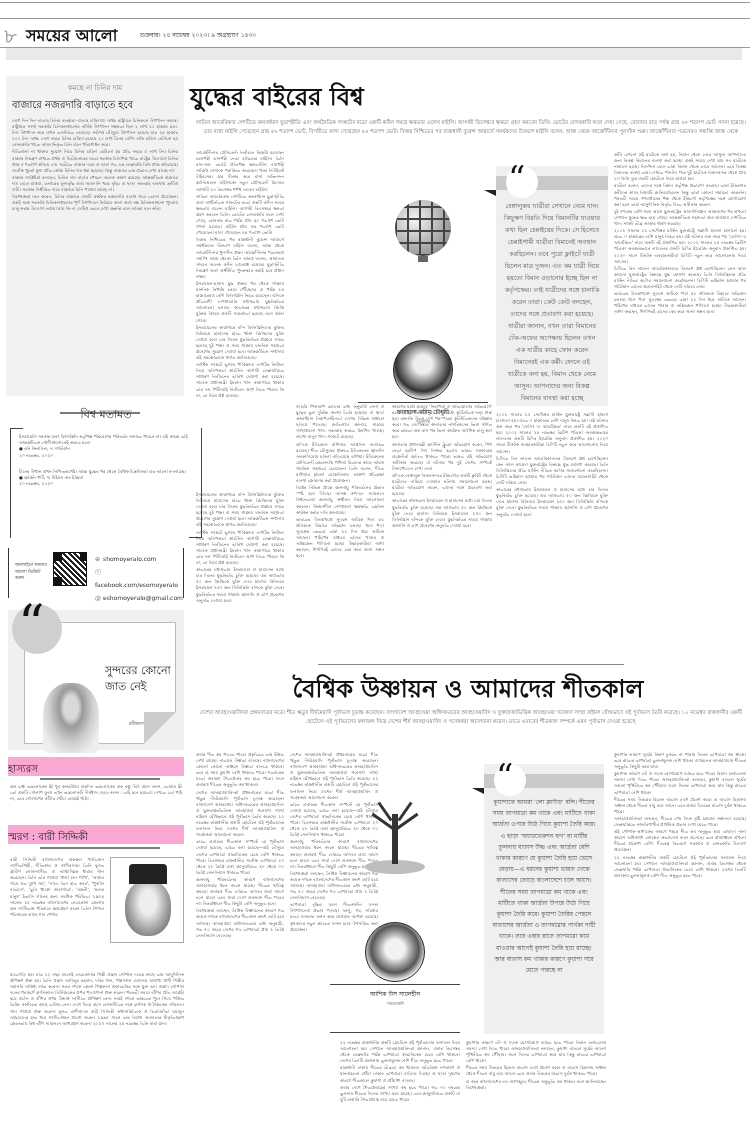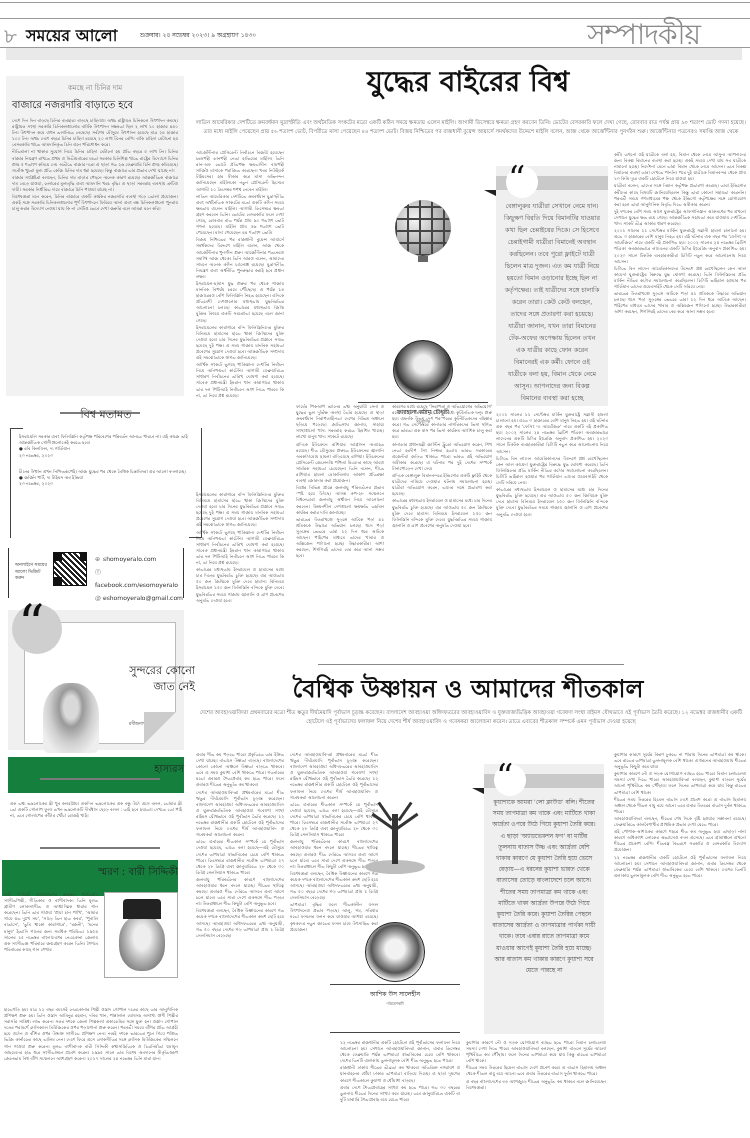--- a/index.html
+++ b/index.html
@@ -40,38 +40,38 @@
           repeating-linear-gradient(45deg, #222 0 2px, #fff 2px 4px),
           #fff; border: 1px solid #111; }
   .links { position: absolute; left: 86px; top: 4px; font-family: "DejaVu Sans", sans-serif; font-size: 6px; line-height: 13px; color: #333; }
   .links div span.ic { display: inline-block; width: 8px; color: #777; }
 
   .quote-card { position: absolute; left: 8px; top: 610px; width: 176px; height: 140px; background: #f0f0f0; }
   .quote-paper { position: absolute; left: 16px; top: 12px; width: 152px; height: 122px; background: #fff; border: 1px solid #bbb; }
   .quote-fold { position: absolute; right: -1px; bottom: -1px; width: 0; height: 0; border-left: 16px solid #ccc; border-top: 16px solid #ccc; border-right: 16px solid #f0f0f0; border-bottom: 16px solid #f0f0f0; transform: rotate(0deg); }
   .quote-mark { position: absolute; left: 4px; top: -6px; width: 50px; height: 50px; border-radius: 50%; background: #cfcfcf; }
   .quote-mark span { position: absolute; left: 6px; top: -10px; font-size: 52px; color: #111; font-family: "DejaVu Serif", serif; }
-  .quote-text { position: absolute; left: 80px; top: 40px; width: 90px; text-align: right; font-family: "DejaVu Sans", sans-serif; font-size: 11px; line-height: 16px; color: #222; }
+  .quote-text { position: absolute; left: 80px; top: 40px; width: 90px; text-align: left; font-family: "DejaVu Sans", sans-serif; font-size: 11px; line-height: 16px; color: #222; }
   .quote-author { position: absolute; left: 104px; top: 98px; font-family: "DejaVu Sans", sans-serif; font-size: 4.5px; color: #444; }
   .portrait-tagore { position: absolute; left: 18px; top: 60px; width: 56px; height: 70px; border-radius: 45% 45% 10% 10%;
         background: radial-gradient(ellipse at 50% 35%, #d9d9d9 0 18%, #9a9a9a 30%, #cfcfcf 55%, #eeeeee 80%); }
 
   .humor { position: absolute; left: 8px; top: 757px; width: 176px; }
-  .box-heading { background: #15803d; height: 36px; text-align: right; font-family: "DejaVu Sans", sans-serif; font-size: 10px; line-height: 24px; color: #222; }
+  .box-heading { background: #f9a8d4; height: 19px; text-align: left; font-family: "DejaVu Sans", sans-serif; font-size: 10px; line-height: 24px; color: #222; }
   .humor .txt { margin-top: 8px; padding: 0 2px; }
 
-  .memorial { position: absolute; left: 2px; top: 825px; width: 176px; margin-top: 35px; }
+  .memorial { position: absolute; left: 8px; top: 825px; width: 176px; }
   .memorial .txt { position: absolute; top: 32px; left: 2px; width: 94px; }
   .memorial .txt2 { position: absolute; top: 147px; left: 2px; width: 174px; }
   .bari-photo { position: absolute; left: 102px; top: 32px; width: 74px; height: 86px; border: 1px solid #aaa; background: #fff; }
   .bari-photo .cap { position: absolute; left: 18px; top: 6px; width: 38px; height: 20px; background: #222; border-radius: 4px 4px 0 0; }
   .bari-photo .face { position: absolute; left: 14px; top: 22px; width: 46px; height: 56px; border-radius: 45%; background: radial-gradient(ellipse at 50% 40%, #eee 0 25%, #aaa 55%, #777 80%); }
 
   
-  .headline1 { position: absolute; left: 190px; top: 60px; width: 556px; text-align: center; font-family: "DejaVu Sans", sans-serif; font-size: 28px; color: #111; }
+  .headline1 { position: absolute; left: 190px; top: 78px; width: 556px; font-family: "DejaVu Sans", sans-serif; font-size: 24px; color: #111; }
   .deck { position: absolute; left: 196px; width: 550px; text-align: center; font-family: "DejaVu Sans", sans-serif; font-size: 5.3px; line-height: 9px; color: #666; }
   .col { position: absolute; }
 
   .globe { position: absolute; left: 395px; top: 200px; width: 56px; height: 56px; border-radius: 50%;
            background: repeating-linear-gradient(0deg, #444 0 2px, transparent 2px 12px), repeating-linear-gradient(90deg, #444 0 2px, transparent 2px 12px), radial-gradient(circle at 35% 35%, #f5f5f5, #9a9a9a 70%, #555); }
   .globe-stand { position: absolute; left: 418px; top: 256px; width: 10px; height: 6px; background: #666; }
 
   .author-block { position: absolute; width: 130px; text-align: center; }
   .author-photo { margin: 0 auto; width: 60px; height: 60px; border-radius: 50%; border: 1px solid #222; }
   .author-line { height: 1px; background: #444; margin-top: 2px; }
@@ -98,21 +98,20 @@
 </style>
 </head>
 <body>
 
 <div class="topline"></div>
 
 <header class="masthead">
   <span class="page-num">৮</span>
   <span class="paper-name">সময়ের আলো</span>
   <span class="dateline">শুক্রবার। ২৪ নভেম্বর ২০২৩। ৯ অগ্রহায়ণ ১৪৩০</span>
-  <span class="section-title">সম্পাদকীয়</span>
 </header>
 <div class="grayband"></div>
 
 <section class="editorial">
   <div class="ed-kicker">কমছে না চিনির দাম</div>
   <div class="ed-title">বাজারে নজরদারি বাড়াতে হবে</div>
   <div class="txt">
     <p>দেশে দিন দিন বাড়ছে চিনির ব্যবহার। বাড়ছে চাহিদাও। অথচ রাষ্ট্রায়ত্ত চিনিকলে উৎপাদন কমছে। রাষ্ট্রায়ত্ত সংস্থা সরকারি চিনিকলগুলোর বার্ষিক উৎপাদন সক্ষমতা ছিল ২ লাখ ১০ হাজার ৪৪০ টন। উৎপাদন কমে এখন তলানিতে নেমেছে। সর্বশেষ মৌসুমে উৎপাদন হয়েছে মাত্র ২৪ হাজার ১০০ টন। অথচ দেশে বছরে চিনির চাহিদা রয়েছে ২০ লাখ টনের বেশি। বাকি চাহিদা মেটানো হয় বেসরকারি খাতে আমদানিকৃত চিনি এনে পরিশোধন করে।</p>
     <p>নীতিমালা না থাকার সুযোগ নিয়ে চিনির চাহিদা মেটানো হয় প্রতি বছরে ৫ লাখ টন। চিনির বাজার নিয়ন্ত্রণ রাখতে প্রথম ও দ্বিতীয়বারের মতো সরকার চিনিশিল্প খাতে রাষ্ট্রের উদ্যোগে চিনির শুল্ক ৫ শতাংশ কমিয়ে দেয় অতীতে বাজার দরে। এ ছাড়া গত ২৬ ফেব্রুয়ারি চিনি শুল্ক কমিয়েছে। সর্বোচ্চ খুচরা মূল্য প্রতি কেজি চিনির দাম ধরা হয়েছে। কিন্তু বাজারে তার প্রভাব দেখা যাচ্ছে না।</p>
     <p>বাজার সংশ্লিষ্টরা বলছেন, চিনির দাম বাড়ার পেছনে অনেক কারণ রয়েছে। আন্তর্জাতিক বাজারে দাম বেড়ে যাওয়া, ডলারের মূল্যবৃদ্ধি এবং আমদানি খরচ বৃদ্ধি। এ ছাড়া সরবরাহ ব্যবস্থায় ত্রুটিও দায়ী। সরকার নির্ধারিত দামে বাজারে চিনি পাওয়া যাচ্ছে না।</p>

